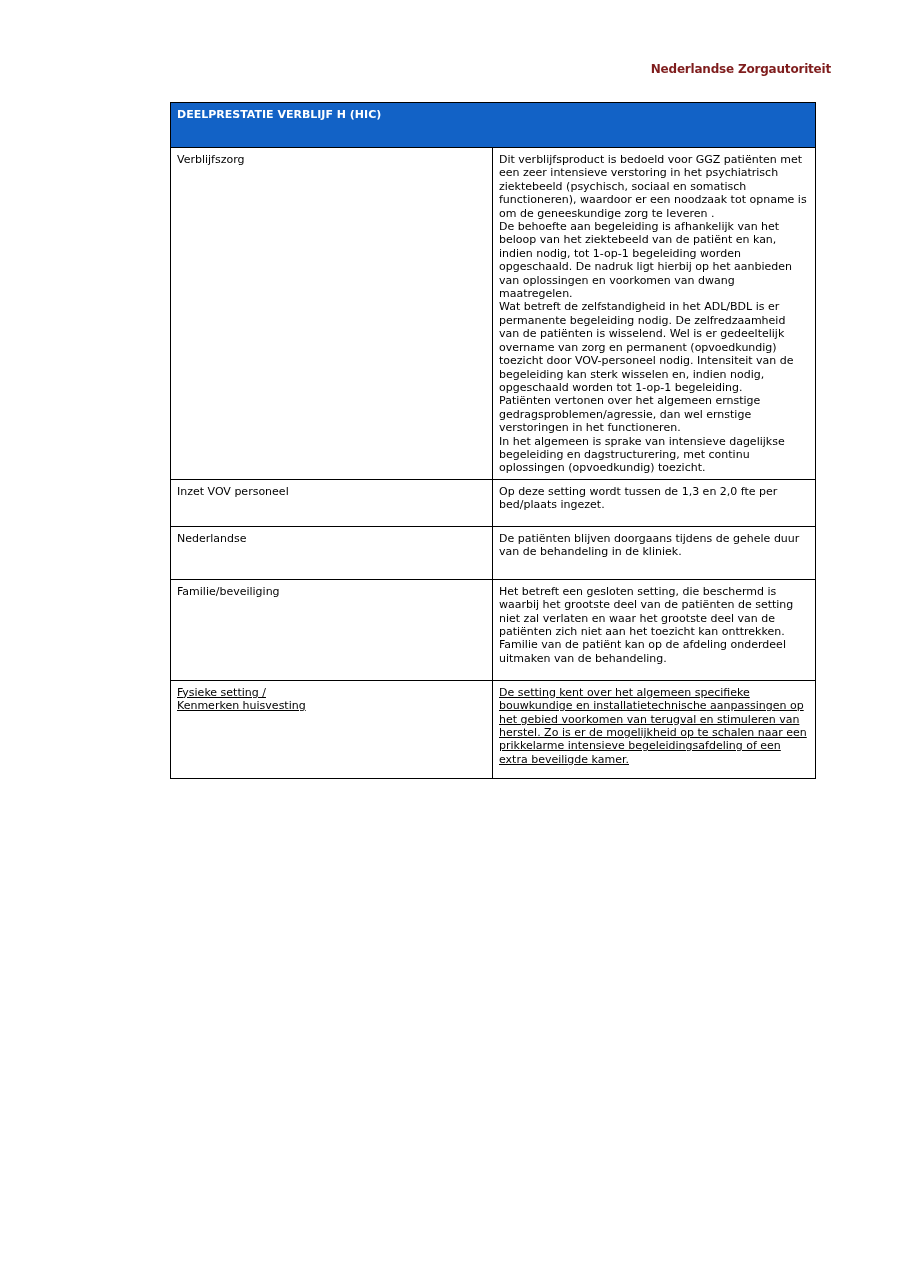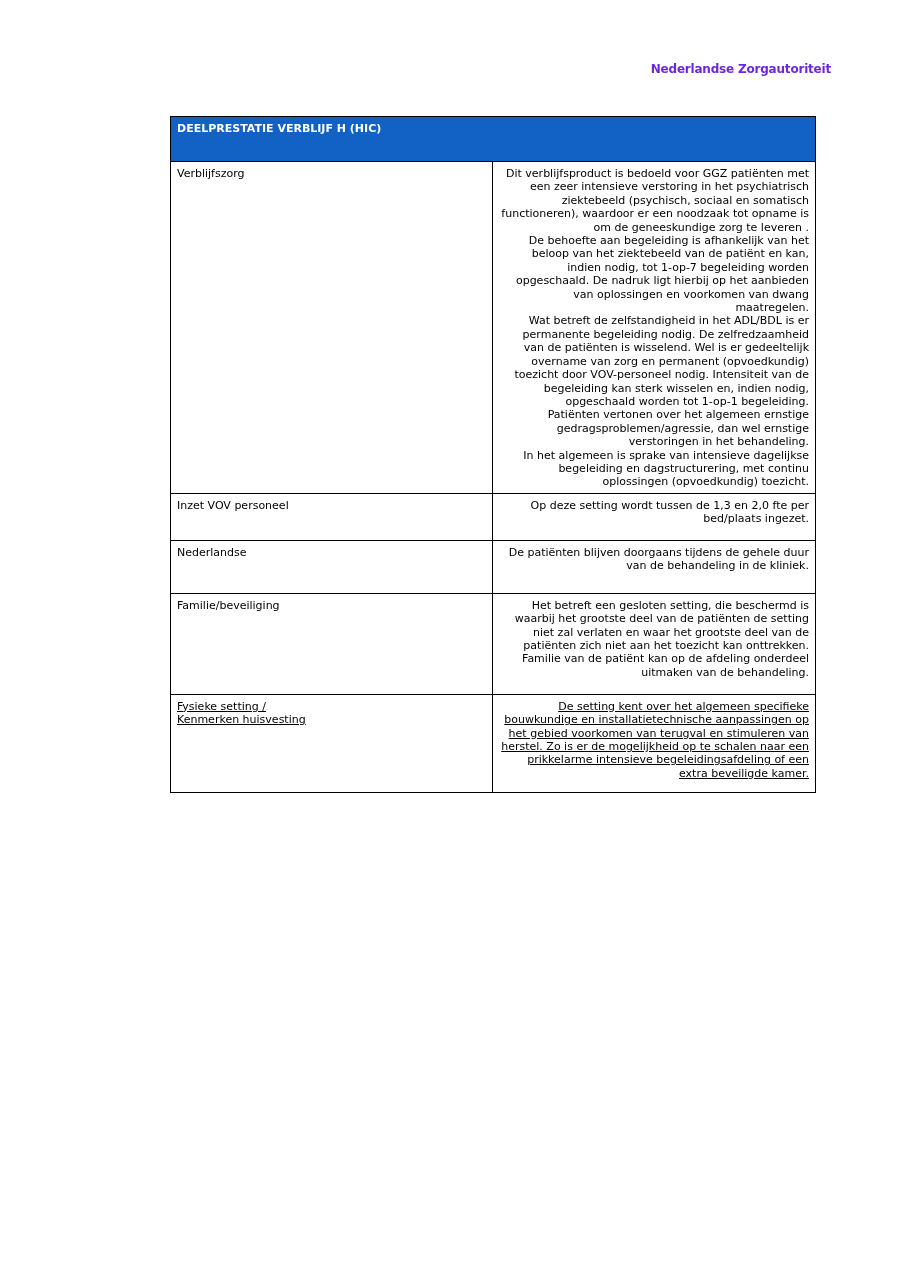--- a/index.html
+++ b/index.html
@@ -16,27 +16,27 @@
     color: #000000;
     overflow: hidden;
   }
   .org-name {
     position: absolute;
     top: 62px;
     right: 69px;
     font-size: 12px;
     font-weight: bold;
     letter-spacing: -0.2px;
-    color: #6d28d9;
+    color: #7f1d1d;
     white-space: nowrap;
   }
   table.doc-table {
     position: absolute;
     left: 170px;
-    top: 116px;
+    top: 102px;
     width: 645px;
     border-collapse: collapse;
     table-layout: fixed;
   }
   table.doc-table col.c1 { width: 322px; }
   table.doc-table col.c2 { width: 323px; }
   table.doc-table td {
     border: 1px solid #000000;
     vertical-align: top;
     box-sizing: border-box;
@@ -53,21 +53,21 @@
     padding: 7px 8px;
   }
   td.label-cell {
     white-space: pre-line;
   }
   tr.r1 td { height: 318px; }
   tr.r2 td { height: 47px; }
   tr.r3 td { height: 53px; }
   tr.r4 td { height: 101px; }
   tr.r5 td { height: 98px; text-decoration: underline; }
-  .para { margin: 0; text-align: right; }
+  .para { margin: 0; }
 </style>
 </head>
 <body>
 
 <div class="page">
 
   <div class="org-name">Nederlandse Zorgautoriteit</div>
 
   <table class="doc-table">
     <colgroup>
@@ -77,23 +77,23 @@
 
     <tbody>
         <tr class="title-row">
       <td colspan="2" class="title-cell">DEELPRESTATIE VERBLIJF H (HIC)</td>
     </tr>
 
     <tr class="r1">
       <td class="label-cell">Verblijfszorg</td>
       <td class="value-cell">
         <div class="para">Dit verblijfsproduct is bedoeld voor GGZ patiënten met een zeer intensieve verstoring in het psychiatrisch ziektebeeld (psychisch, sociaal en somatisch functioneren), waardoor er een noodzaak tot opname is om de geneeskundige zorg te leveren .</div>
-        <div class="para">De behoefte aan begeleiding is afhankelijk van het beloop van het ziektebeeld van de patiënt en kan, indien nodig, tot 1-op-7 begeleiding worden opgeschaald. De nadruk ligt hierbij op het aanbieden van oplossingen en voorkomen van dwang maatregelen.</div>
+        <div class="para">De behoefte aan begeleiding is afhankelijk van het beloop van het ziektebeeld van de patiënt en kan, indien nodig, tot 1-op-1 begeleiding worden opgeschaald. De nadruk ligt hierbij op het aanbieden van oplossingen en voorkomen van dwang maatregelen.</div>
         <div class="para">Wat betreft de zelfstandigheid in het ADL/BDL is er permanente begeleiding nodig. De zelfredzaamheid van de patiënten is wisselend. Wel is er gedeeltelijk overname van zorg en permanent (opvoedkundig) toezicht door VOV-personeel nodig. Intensiteit van de begeleiding kan sterk wisselen en, indien nodig, opgeschaald worden tot 1-op-1 begeleiding.</div>
-        <div class="para">Patiënten vertonen over het algemeen ernstige gedragsproblemen/agressie, dan wel ernstige verstoringen in het behandeling.</div>
+        <div class="para">Patiënten vertonen over het algemeen ernstige gedragsproblemen/agressie, dan wel ernstige verstoringen in het functioneren.</div>
         <div class="para">In het algemeen is sprake van intensieve dagelijkse begeleiding en dagstructurering, met continu oplossingen (opvoedkundig) toezicht.</div>
       </td>
     </tr>
 
     <tr class="r2">
       <td class="label-cell">Inzet VOV personeel</td>
       <td class="value-cell">
         <div class="para">Op deze setting wordt tussen de 1,3 en 2,0 fte per bed/plaats ingezet.</div>
       </td>
     </tr>

